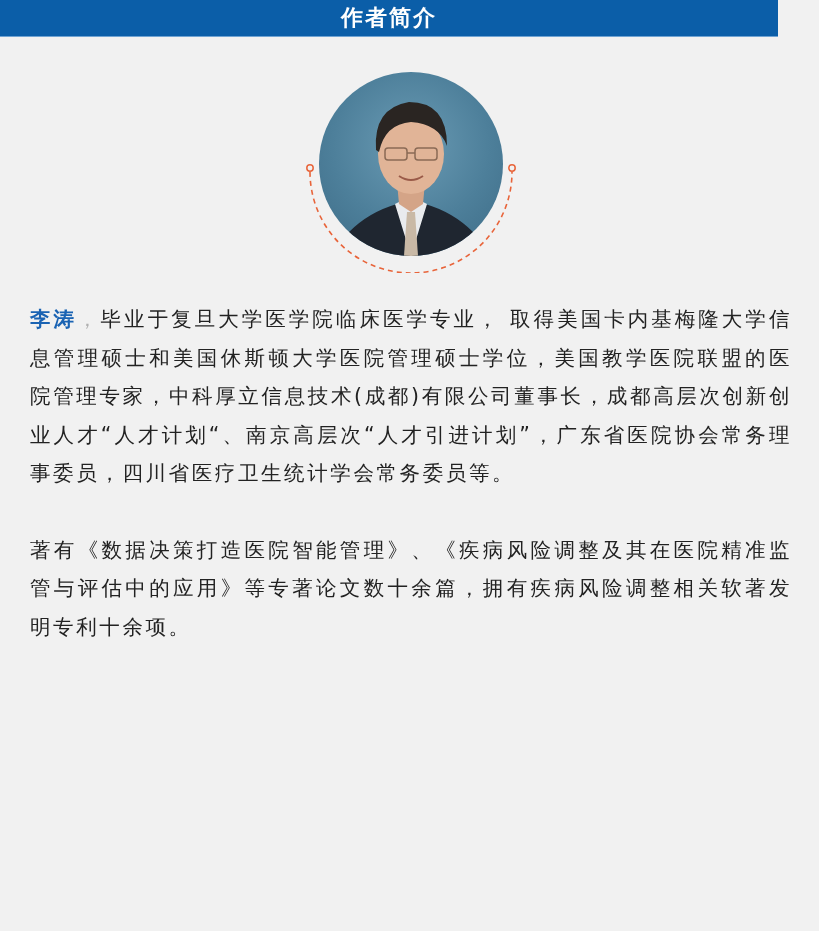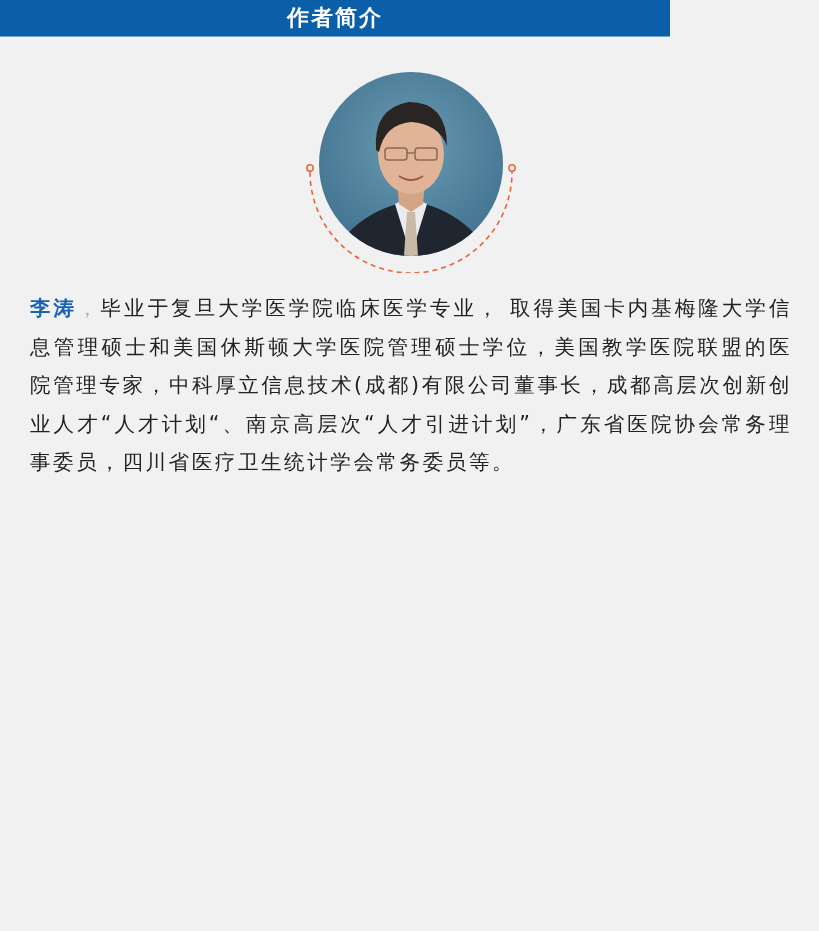--- a/index.html
+++ b/index.html
@@ -10,21 +10,21 @@
       width: 819px;
       height: 931px;
       background: #f1f1f1;
       font-family: "DejaVu Sans", "Liberation Sans", sans-serif;
       overflow: hidden;
       position: relative;
     }
     .header-bar {
       position: absolute;
       left: 0; top: 0;
-      width: 670px;
+      width: 778px;
       height: 36px;
       background: #0b5ea8;
       border-bottom: 1px solid #6fa3d3;
       display: flex;
       align-items: center;
       justify-content: center;
     }
     .header-title {
       color: #ffffff;
       font-weight: bold;
@@ -59,21 +59,21 @@
       position: absolute;
       left: 30px;
       top: 284px;
       width: 762px;
       color: #222222;
       font-size: 20.5px;
       line-height: 38.5px;
       letter-spacing: 2.6px;
     }
     .bio p {
-      margin: 5px 0 38px 0;
+      margin: 16px 0 38px 0;
       text-align: justify;
     }
     .name {
       color: #1a63b3;
       font-weight: bold;
     }
     .name-sep {
       color: #b0b0b0;
     }
   </style>
@@ -109,13 +109,14 @@
       <rect x="96" y="76" width="22" height="12" rx="3" fill="none" stroke="#8a6a55" stroke-width="1.5"></rect>
       <line x1="88" y1="81" x2="96" y2="81" stroke="#8a6a55" stroke-width="1.5"></line>
 
       <path d="M 80 104 Q 92 112 104 104" fill="none" stroke="#9a5a48" stroke-width="2"></path>
     </svg>
   </div>
 </div>
 
 <div class="bio">
   <p><span class="name">李涛</span><span class="name-sep">，</span><span>毕业于复旦大学医学院临床医学专业， 取得美国卡内基梅隆大学信息管理硕士和美国休斯顿大学医院管理硕士学位，美国教学医院联盟的医院管理专家，中科厚立信息技术(成都)有限公司董事长，成都高层次创新创业人才“人才计划“、南京高层次“人才引进计划”，广东省医院协会常务理事委员，四川省医疗卫生统计学会常务委员等。</span></p>
+  <p>著有《数据决策打造医院智能管理》、《疾病风险调整及其在医院精准监管与评估中的应用》等专著论文数十余篇，拥有疾病风险调整相关软著发明专利十余项。</p>
 </div>
 
 </body></html>

